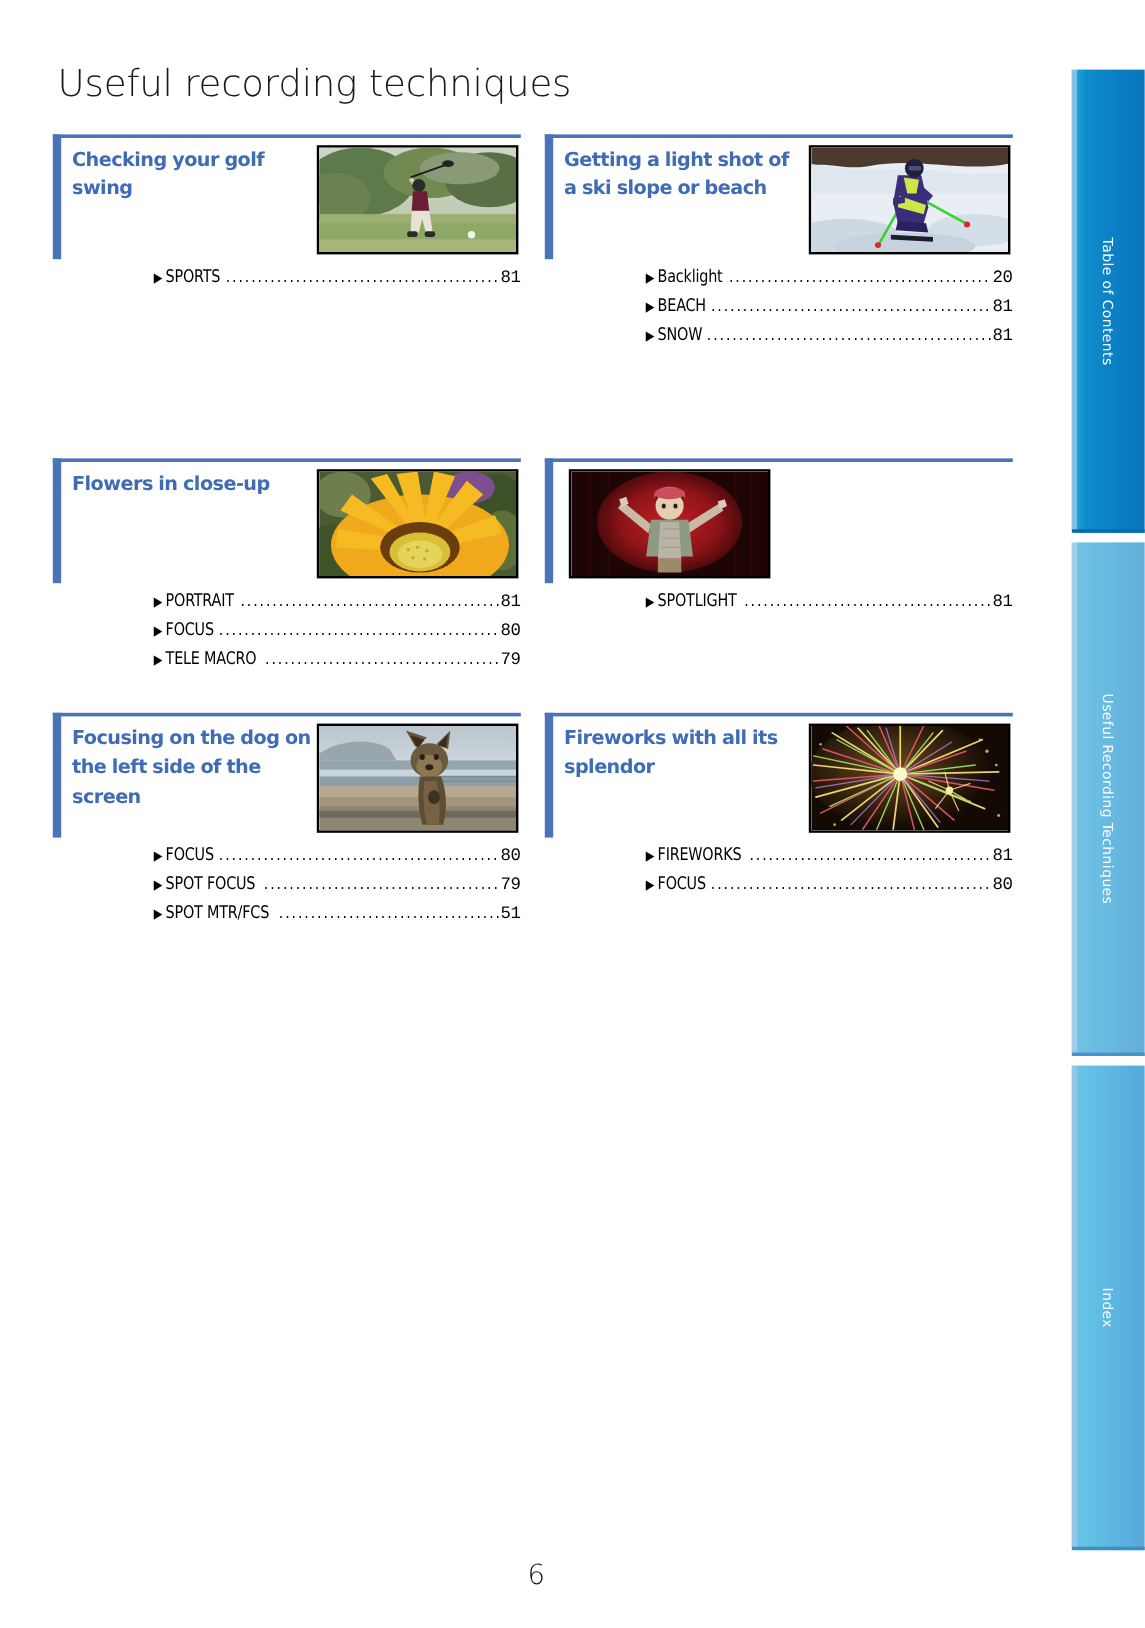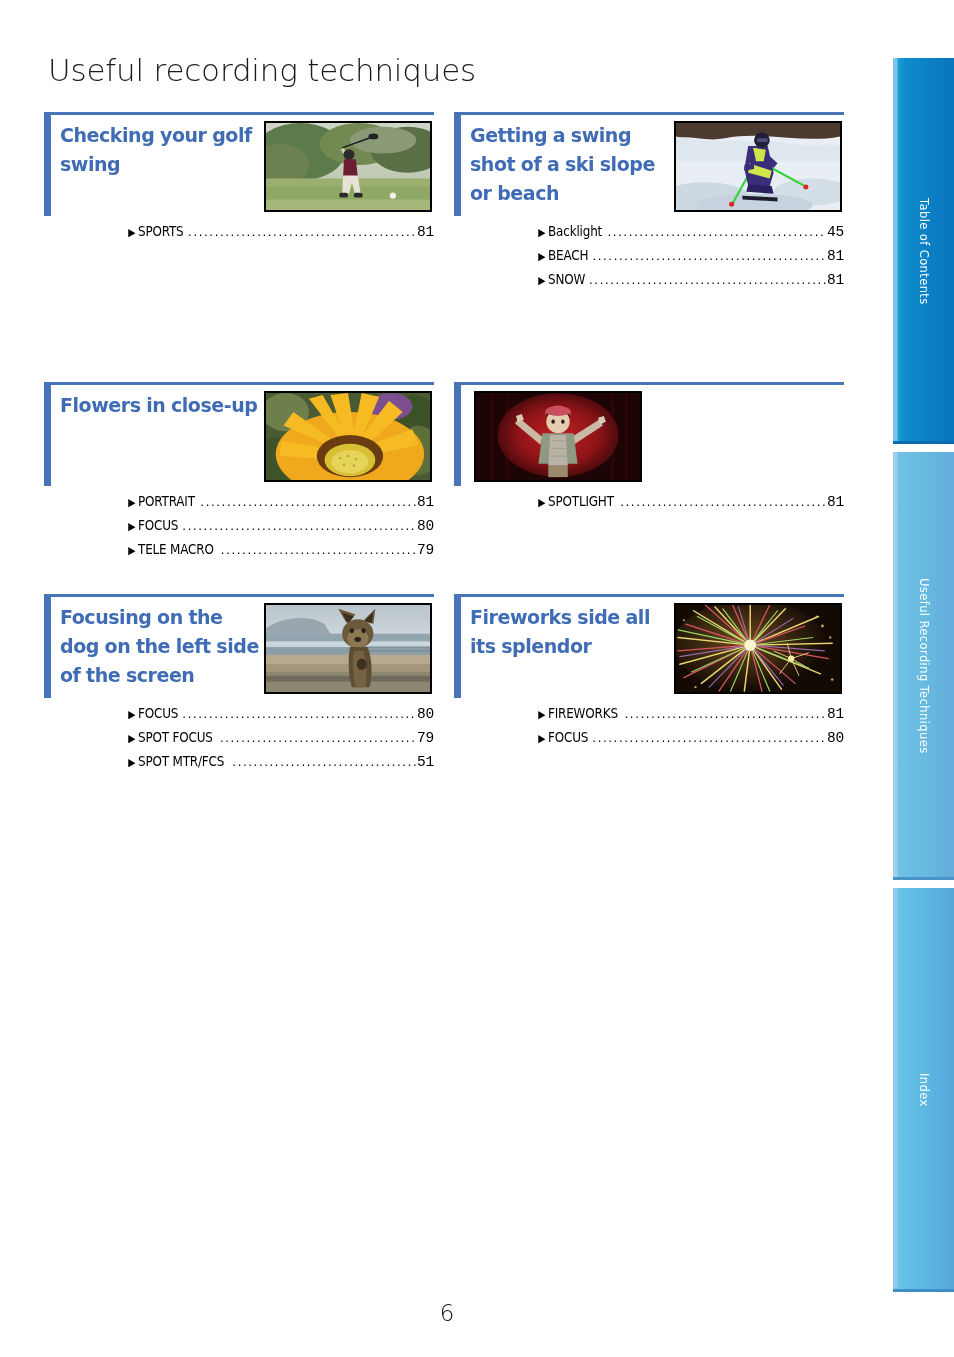--- a/index.html
+++ b/index.html
@@ -69,21 +69,21 @@
   .sec-head {
     display: flex;
     align-items: flex-start;
     padding-top: 9px;
     min-height: 104px;
     box-sizing: border-box;
   }
   .sec-title {
     font-family: "DejaVu Sans", sans-serif;
     font-weight: bold;
-    font-size: 19px;
+    font-size: 16px;
     line-height: 1.52;
     color: #3f6cb5;
     letter-spacing: -0.45px;
     width: 200px;
     flex: 0 0 200px;
     word-spacing: -0.5px;
   }
   .thumb {
     width: 168px;
     height: 91px;
@@ -262,21 +262,21 @@
           </div>
         </div>
       </div>
     </div>
 
     <div class="col">
       <div class="section">
         <div class="rule"></div>
         <div class="bar" style="height:104px"></div>
         <div class="sec-head">
-          <div class="sec-title">Getting a swing shot of a ski slope or beach</div>
+          <div class="sec-title">Getting a light shot of a ski slope or beach</div>
           <div class="thumb">
             <svg viewBox="0 0 168 91" preserveAspectRatio="none">
               <rect width="168" height="91" fill="#e8eef4"></rect>
               <path d="M0 0 H168 V14 C130 22 90 8 50 16 C30 20 12 12 0 16 Z" fill="#4c3a30"></path>
               <path d="M0 14 C40 24 80 14 120 22 C140 26 158 20 168 24 L168 40 L0 40 Z" fill="#dfe7ee"></path>
               <ellipse cx="30" cy="78" rx="46" ry="16" fill="#ccd8e2"></ellipse>
               <ellipse cx="140" cy="72" rx="40" ry="14" fill="#d3dee6"></ellipse>
               <ellipse cx="80" cy="86" rx="60" ry="12" fill="#c6d3de"></ellipse>
               <g stroke="#35d432" stroke-width="2.2" stroke-linecap="round">
                 <path d="M58 84 L80 44"></path>
@@ -296,21 +296,21 @@
               <path d="M74 64 L98 66 L100 74 L72 72 Z" fill="#2b2160"></path>
               <path d="M68 76 L104 78 L104 82 L68 80 Z" fill="#1d1d2e"></path>
             </svg>
           </div>
         </div>
         <div class="entries">
           <div class="entry">
             <span class="tri">▶</span>
             <span class="lbl">Backlight</span>
             <span class="dots">............................................................................................</span>
-            <span class="pg">45</span>
+            <span class="pg">20</span>
           </div>
           <div class="entry">
             <span class="tri">▶</span>
             <span class="lbl">BEACH</span>
             <span class="dots">............................................................................................</span>
             <span class="pg">81</span>
           </div>
           <div class="entry">
             <span class="tri">▶</span>
             <span class="lbl">SNOW</span>
@@ -516,21 +516,21 @@
           </div>
         </div>
       </div>
     </div>
 
     <div class="col">
       <div class="section">
         <div class="rule"></div>
         <div class="bar" style="height:104px"></div>
         <div class="sec-head">
-          <div class="sec-title">Fireworks side all its splendor</div>
+          <div class="sec-title">Fireworks with all its splendor</div>
           <div class="thumb">
             <svg viewBox="0 0 168 91" preserveAspectRatio="none">
               <defs>
                 <radialGradient id="fwGlow" cx="0.45" cy="0.45" r="0.55">
                   <stop offset="0" stop-color="#6b4a1e"></stop>
                   <stop offset="1" stop-color="#140a04"></stop>
                 </radialGradient>
               </defs>
               <rect width="168" height="91" fill="#140a04"></rect>
               <ellipse cx="76" cy="42" rx="78" ry="48" fill="url(#fwGlow)"></ellipse>

